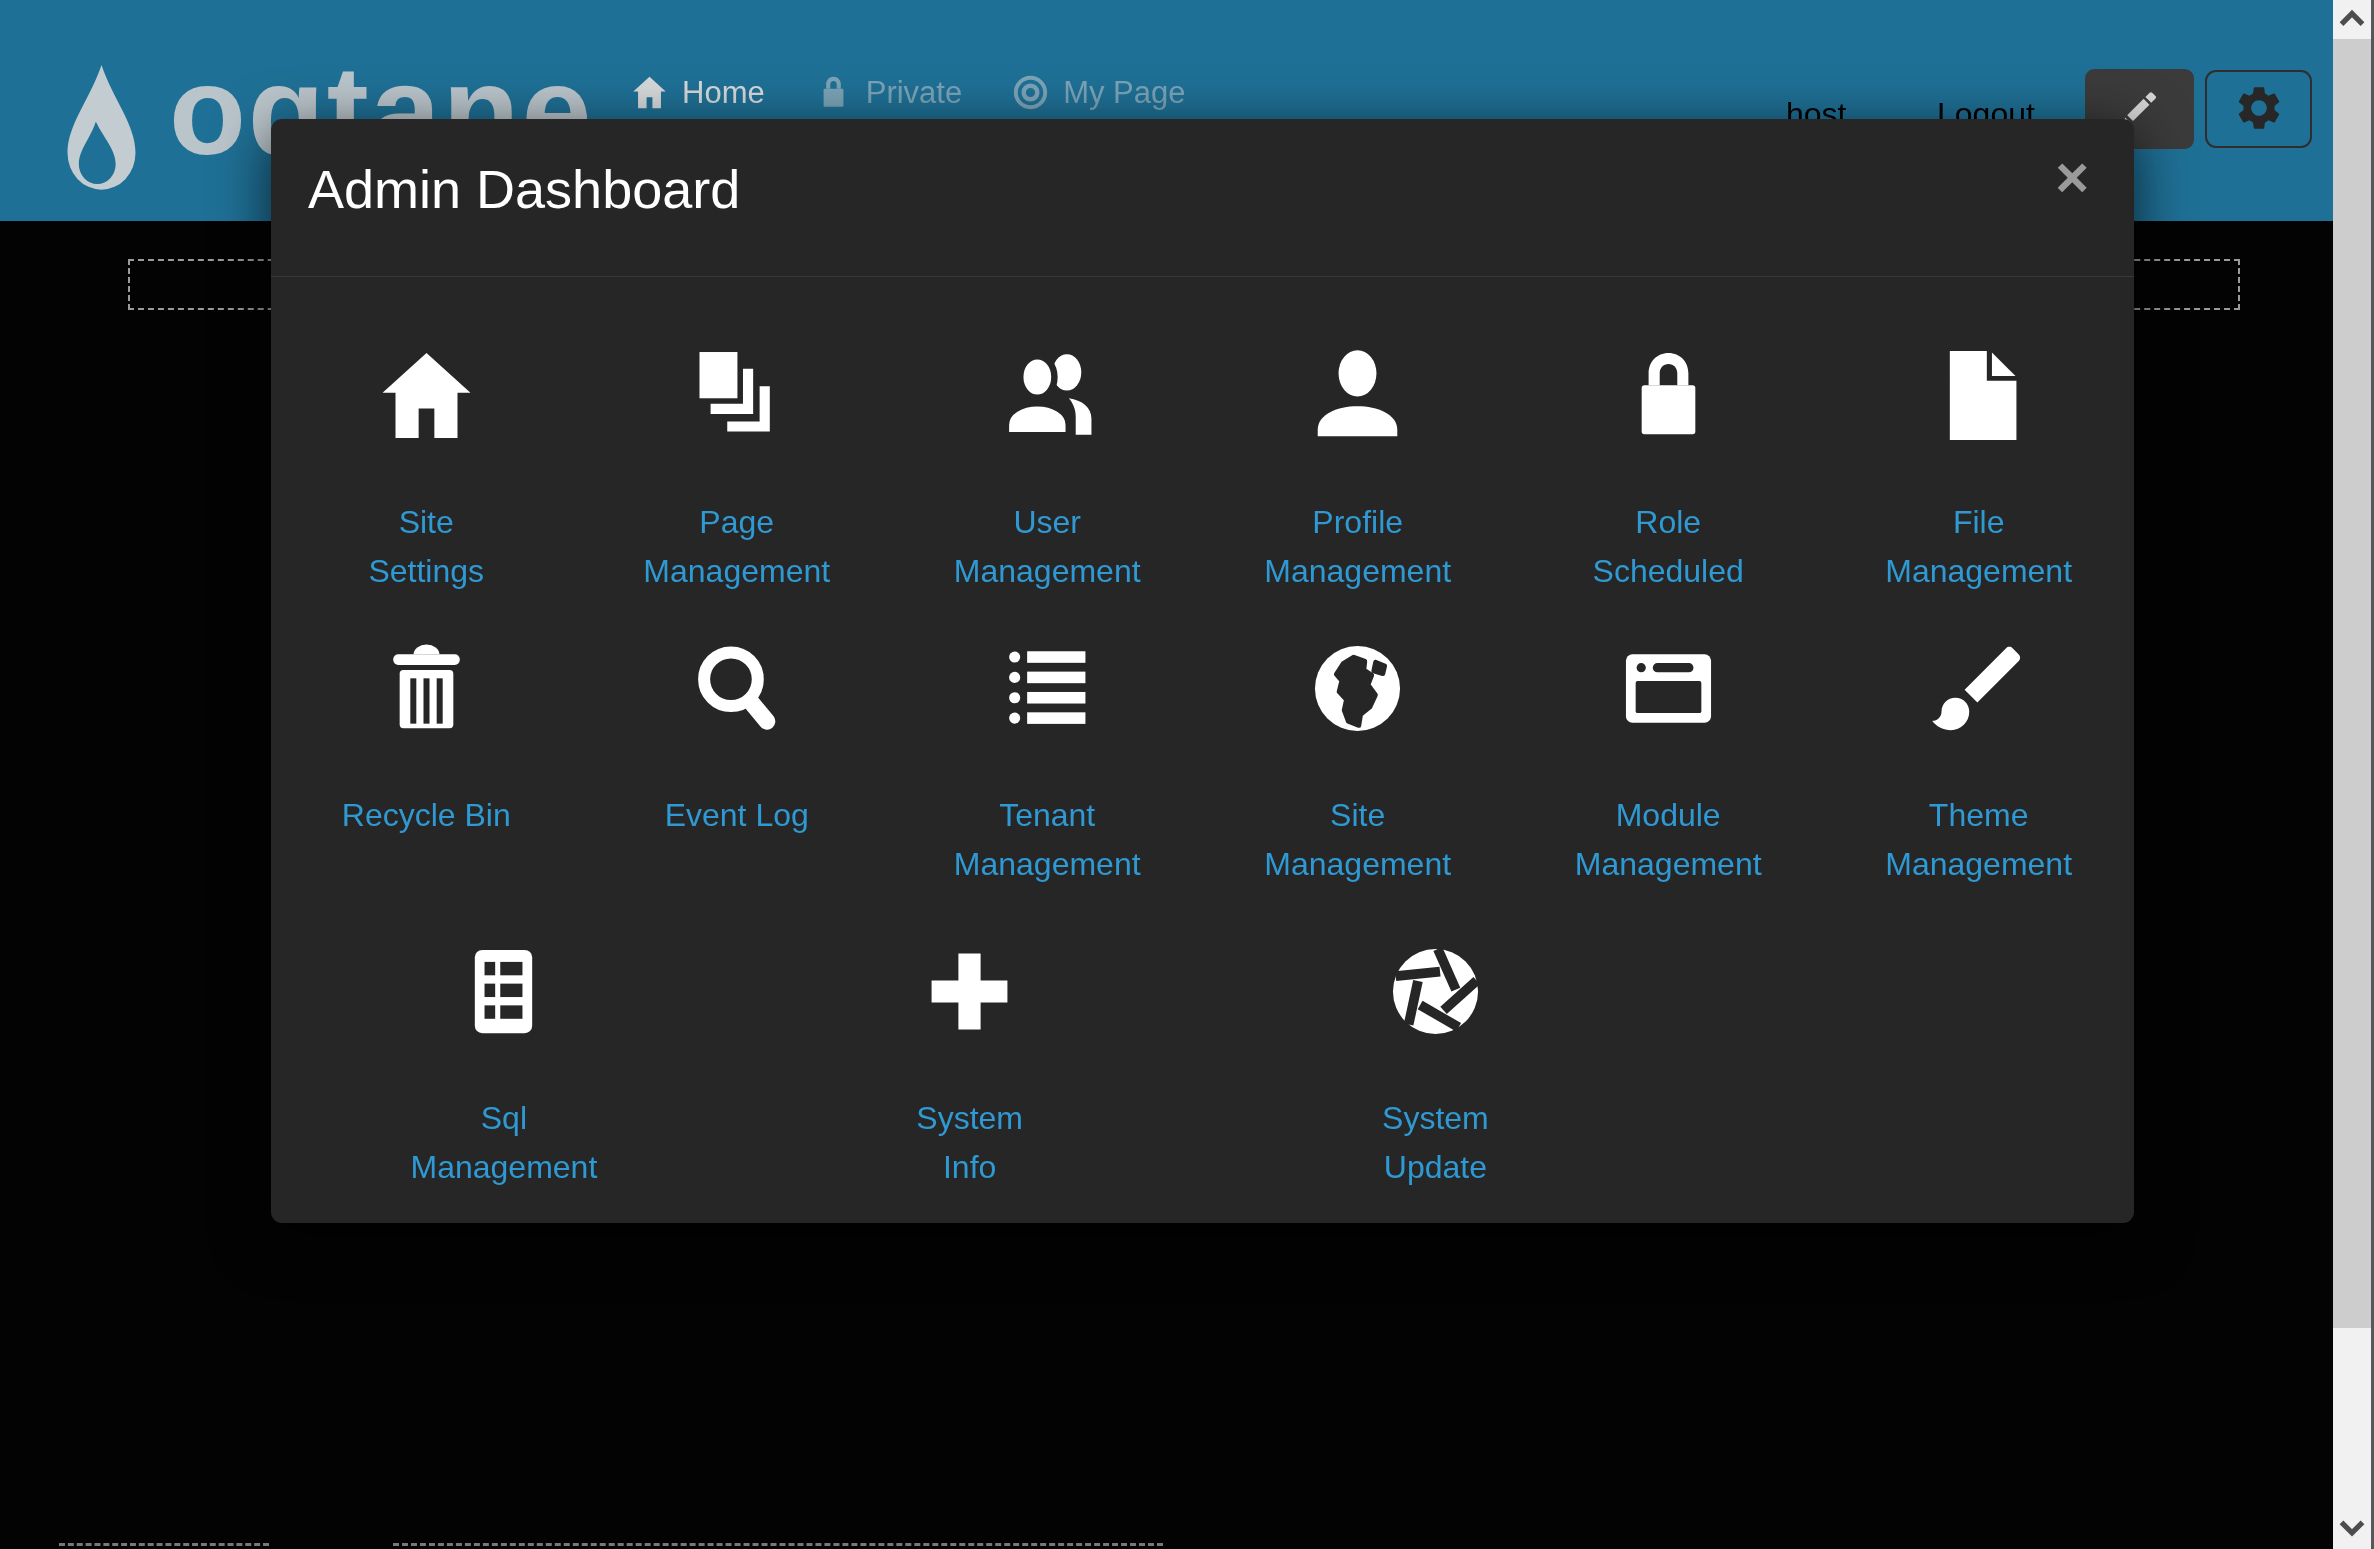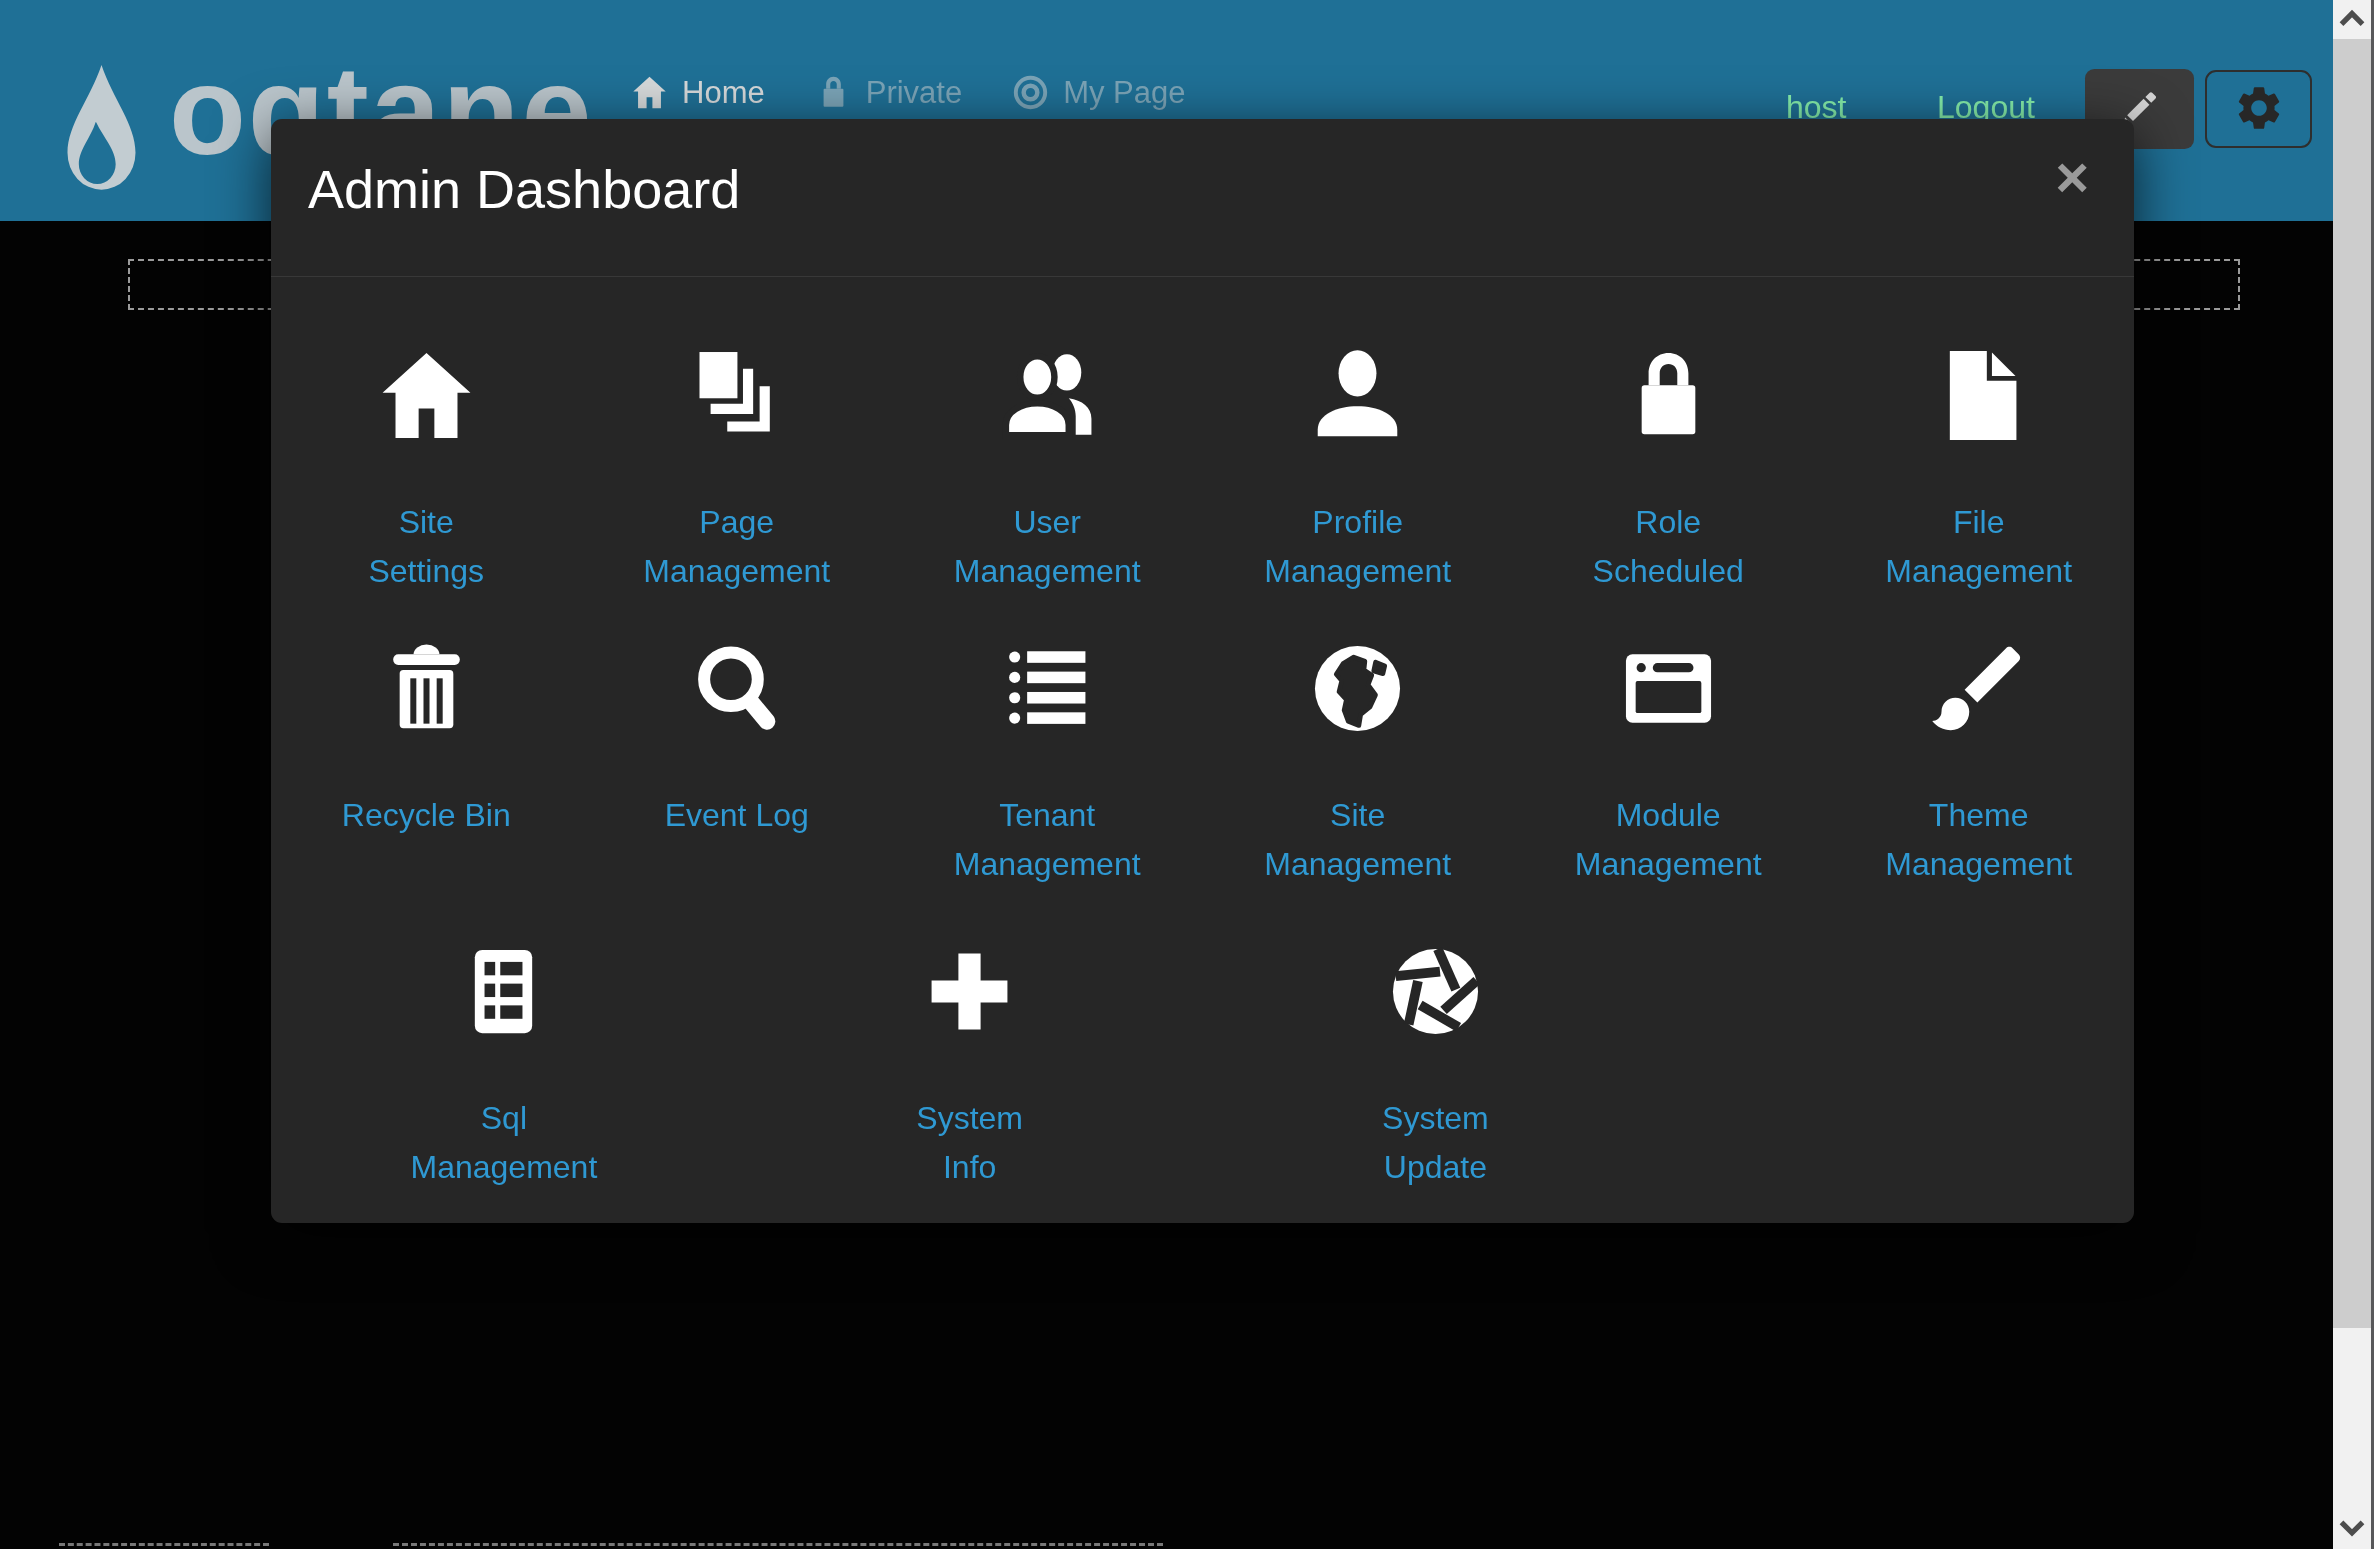--- a/index.html
+++ b/index.html
@@ -8,21 +8,21 @@
   
   .topbar{position:absolute;left:0;top:0;width:2333px;height:221px;background:#1f7096;z-index:1;}
   .logo-drop{position:absolute;left:59px;top:58px;}
   .logo-text{position:absolute;left:169px;top:48px;font-size:126px;font-weight:700;
              color:#bac5cb;letter-spacing:1.9px;line-height:1;}
   .main-nav{position:absolute;left:629px;top:72px;display:flex;align-items:center;gap:48px;}
   .nav-item{display:flex;align-items:center;gap:12px;font-size:31px;cursor:pointer;text-decoration:none;}
   .nav-item.active{color:#d6d9da;}
   .nav-item.muted{color:#7ba4b7;}
   .nav-item .nav-ic{display:flex;align-items:center;}
-  .user-link{position:absolute;top:89px;font-size:32px;color:#86efac;cursor:pointer;}
+  .user-link{position:absolute;top:96px;font-size:32px;color:#000000;cursor:pointer;}
   .btn-edit{position:absolute;left:2085px;top:69px;width:109px;height:80px;background:#3b3b3b;
             border:none;border-radius:9.3px;display:flex;align-items:center;justify-content:center;cursor:pointer;}
   .btn-settings{position:absolute;left:2205px;top:70px;width:107px;height:78px;background:transparent;
             border:2.8px solid #2e2e2e;border-radius:11px;display:flex;align-items:center;justify-content:center;cursor:pointer;}
   
   .pane-placeholder{position:absolute;left:128px;top:259px;width:2108px;height:47px;
             border:2.8px dashed #9b9b9b;z-index:2;}
   .pane-fragment{position:absolute;top:1543px;height:5.6px;border-top:3.7px dashed #787878;z-index:2;}
   .pane-fragment.f1{left:59px;width:210px;}
   .pane-fragment.f2{left:393px;width:770px;}

